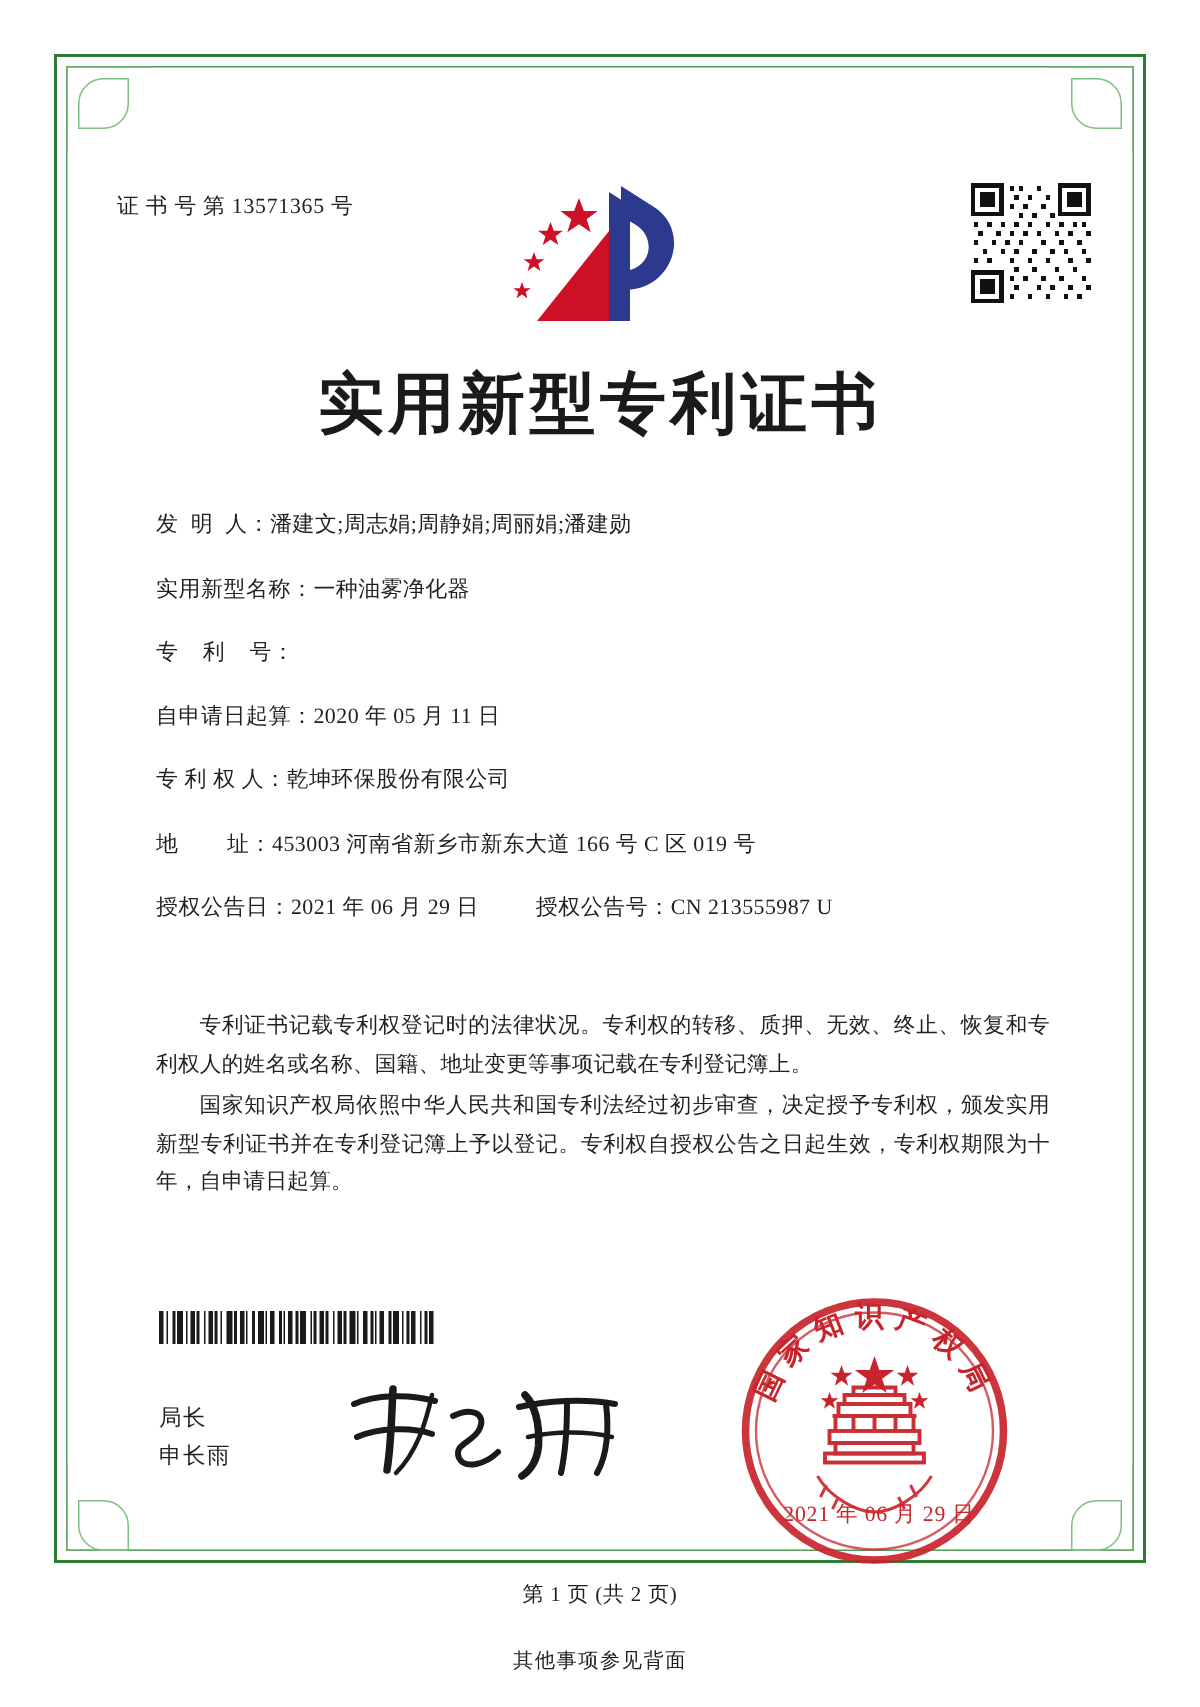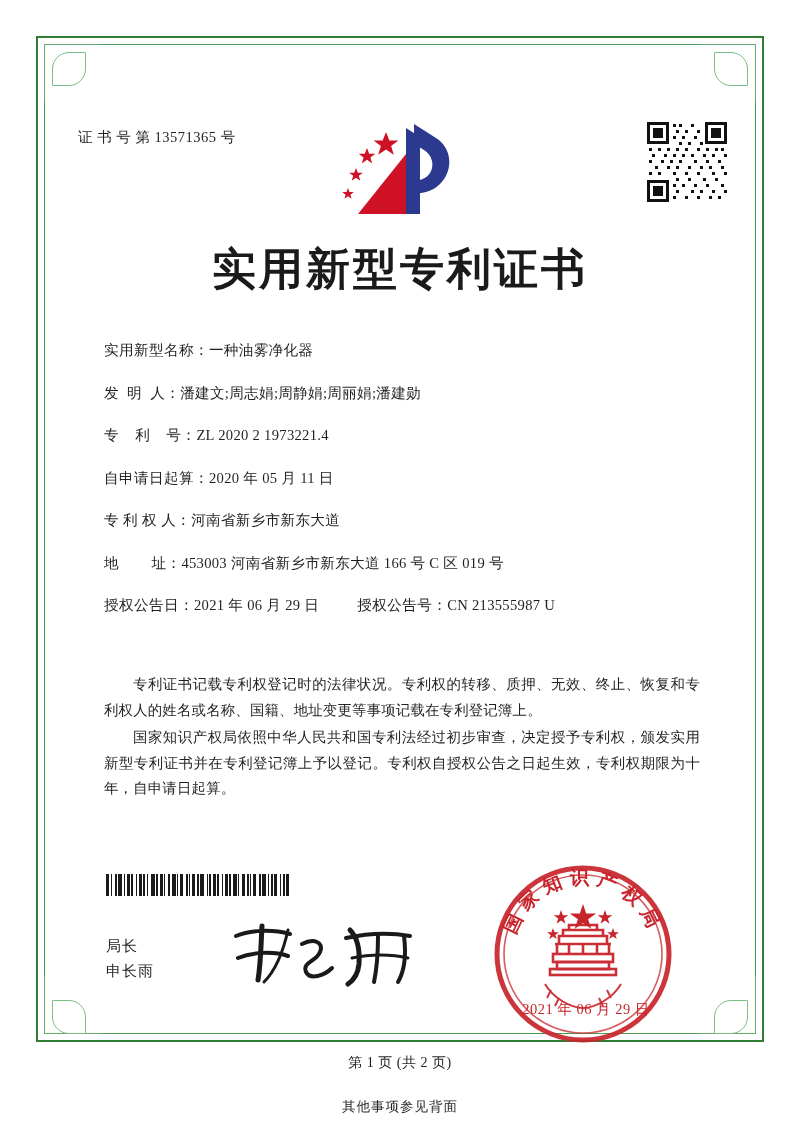--- a/index.html
+++ b/index.html
@@ -321,38 +321,37 @@
         <rect x="64" y="76" width="3" height="3"></rect>
           <rect x="73" y="76" width="3" height="3"></rect>
       </g>
     </svg>
   </div>
 
   <div class="title">实用新型专利证书</div>
 
   <div class="fields">
     <div class="row">
+      <span class="label">发  明  人：</span>
+      <span class="value">潘建文;周志娟;周静娟;周丽娟;潘建勋</span>
+    </div>
+    <div class="row">
       <span class="label">实用新型名称：</span>
       <span class="value">一种油雾净化器</span>
     </div>
     <div class="row">
-      <span class="label">发  明  人：</span>
-      <span class="value">潘建文;周志娟;周静娟;周丽娟;潘建勋</span>
-    </div>
-    <div class="row">
       <span class="label">专    利    号：</span>
-      <span class="value">ZL 2020 2 1973221.4</span>
     </div>
     <div class="row">
       <span class="label">自申请日起算：</span>
       <span class="value">2020 年 05 月 11 日</span>
     </div>
     <div class="row">
       <span class="label">专 利 权 人：</span>
-      <span class="value">河南省新乡市新东大道</span>
+      <span class="value">乾坤环保股份有限公司</span>
     </div>
     <div class="row">
       <span class="label">地        址：</span>
       <span class="value">453003 河南省新乡市新东大道 166 号 C 区 019 号</span>
     </div>
     <div class="row pair">
       <span class="label">授权公告日：</span>
       <span class="value">2021 年 06 月 29 日</span>
       <span class="label2">授权公告号：</span>
       <span class="value">CN 213555987 U</span>

